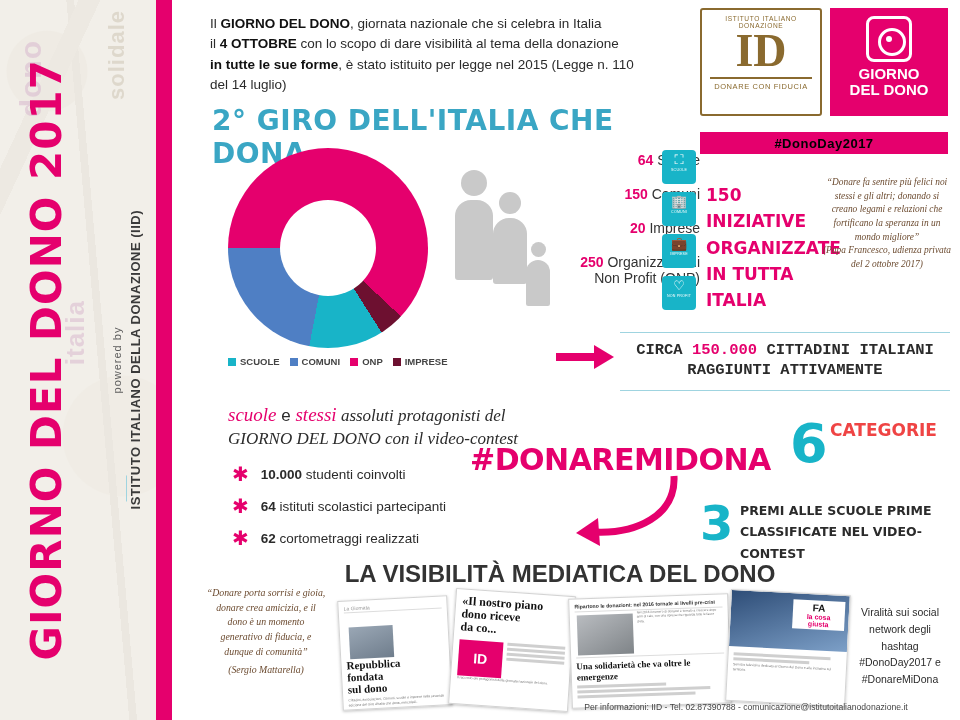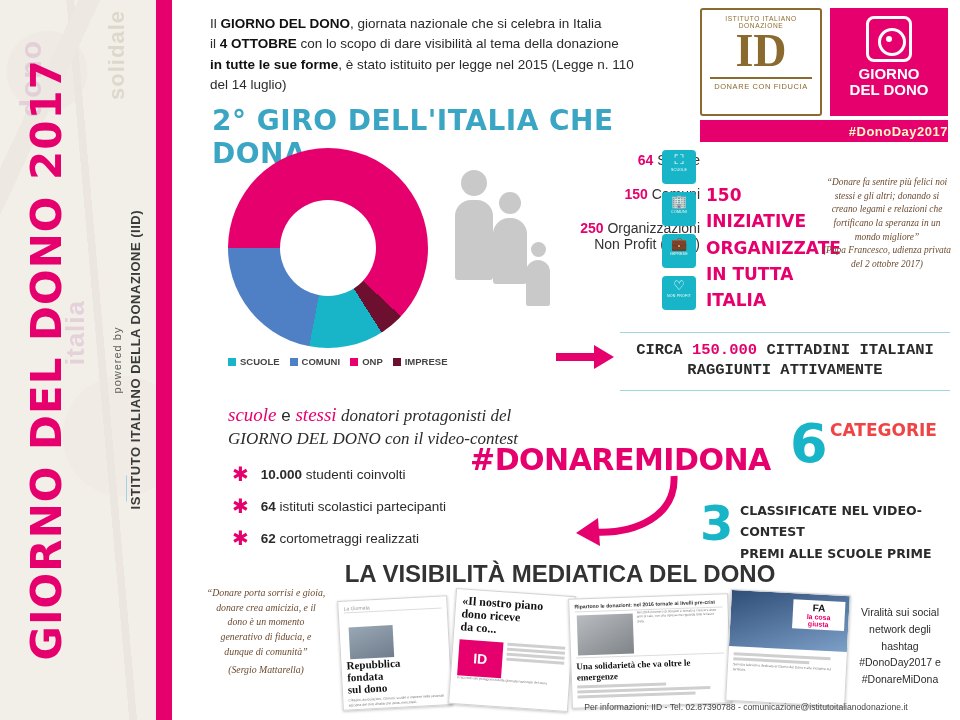--- a/index.html
+++ b/index.html
@@ -87,23 +87,23 @@
     content:""; position:absolute; left:9px; top:9px; width:22px; height:22px;
     border:3px solid #fff; border-radius:50%;
   }
   .logo-gdd .mark:after{
     content:""; position:absolute; left:17px; top:17px; width:6px; height:6px;
     background:#fff; border-radius:50%;
   }
   .logo-gdd .t1 { font-size:15px; font-weight:bold; line-height:16px;}
   .logo-gdd .t2 { font-size:15px; font-weight:bold; line-height:16px;}
   #hashtagbar {
-    position:absolute; left:700px; top:120px; width:248px; height:22px;
-    background:#e5006d; color:#fef9c3; font-size:13px; font-weight:bold;
-    display:flex; align-items:center; justify-content:flex-end; letter-spacing:.5px;
+    position:absolute; left:700px; top:132px; width:248px; height:22px;
+    background:#e5006d; color:#000000; font-size:13px; font-weight:bold;
+    display:flex; align-items:center; justify-content:center; letter-spacing:.5px;
   }
 
   
   #giroTitle {
     position:absolute; left:212px; top:104px; width:500px;
     font-size:28px; font-weight:bold; color:#3aa6c4; letter-spacing:.5px;
     font-family:"DejaVu Sans", sans-serif;
   }
 
   
@@ -324,20 +324,24 @@
 <div id="stats">
   <div class="row">
     <span class="num">64</span>
     <span>Scuole</span>
   </div>
   <div class="row">
     <span class="num">150</span>
     <span>Comuni</span>
   </div>
   <div class="row">
+    <span class="num">20</span>
+    <span>Imprese</span>
+  </div>
+  <div class="row">
     <span class="num">250</span>
     <span>Organizzazioni</span><br>
     <span>Non Profit (ONP)</span>
   </div>
 </div>
 
 <div id="icons">
   <div class="minicard">
     <span class="glyph">⛶</span>
     <span class="cap">SCUOLE</span>
@@ -374,21 +378,21 @@
 <div id="cittadini">
   <div class="rule1"></div>
   <div>
     <span>CIRCA </span><span class="num">150.000</span><span> CITTADINI ITALIANI</span>
   </div>
   <div>RAGGIUNTI ATTIVAMENTE</div>
   <div class="rule2"></div>
 </div>
 
 <div id="scuoleGiovani">
-  <span class="it">scuole</span><span> e </span><span class="it">stessi</span><span class="it2"> donatori protagonisti del</span><br>
+  <span class="it">scuole</span><span> e </span><span class="it">stessi</span><span class="it2"> assoluti protagonisti del</span><br>
   <span class="it2">GIORNO DEL DONO con il video-contest</span>
 </div>
 
 <div id="bullets">
   <div class="b">
     <span class="star">✱</span>
     <span><b>10.000</b><span> studenti coinvolti</span></span>
   </div>
   <div class="b">
     <span class="star">✱</span>
@@ -408,22 +412,22 @@
 
 <div id="sixBlock">
   <div class="six">6</div>
   <div class="txt">
     <div>CATEGORIE</div>
   </div>
 </div>
 <div id="threeBlock">
   <div class="three">3</div>
   <div class="txt">
+    <div>PREMI ALLE SCUOLE PRIME</div>
     <div>CLASSIFICATE NEL VIDEO-CONTEST</div>
-    <div>PREMI ALLE SCUOLE PRIME</div>
   </div>
 </div>
 
 <div id="mediaTitle">LA VISIBILITÀ MEDIATICA DEL DONO</div>
 
 <div id="mattarella">
   <div>“Donare porta sorrisi e gioia, donare crea amicizia, e il dono è un momento generativo di fiducia, e dunque di comunità”</div>
   <div style="margin-top:4px;">(Sergio Mattarella)</div>
 </div>
 

